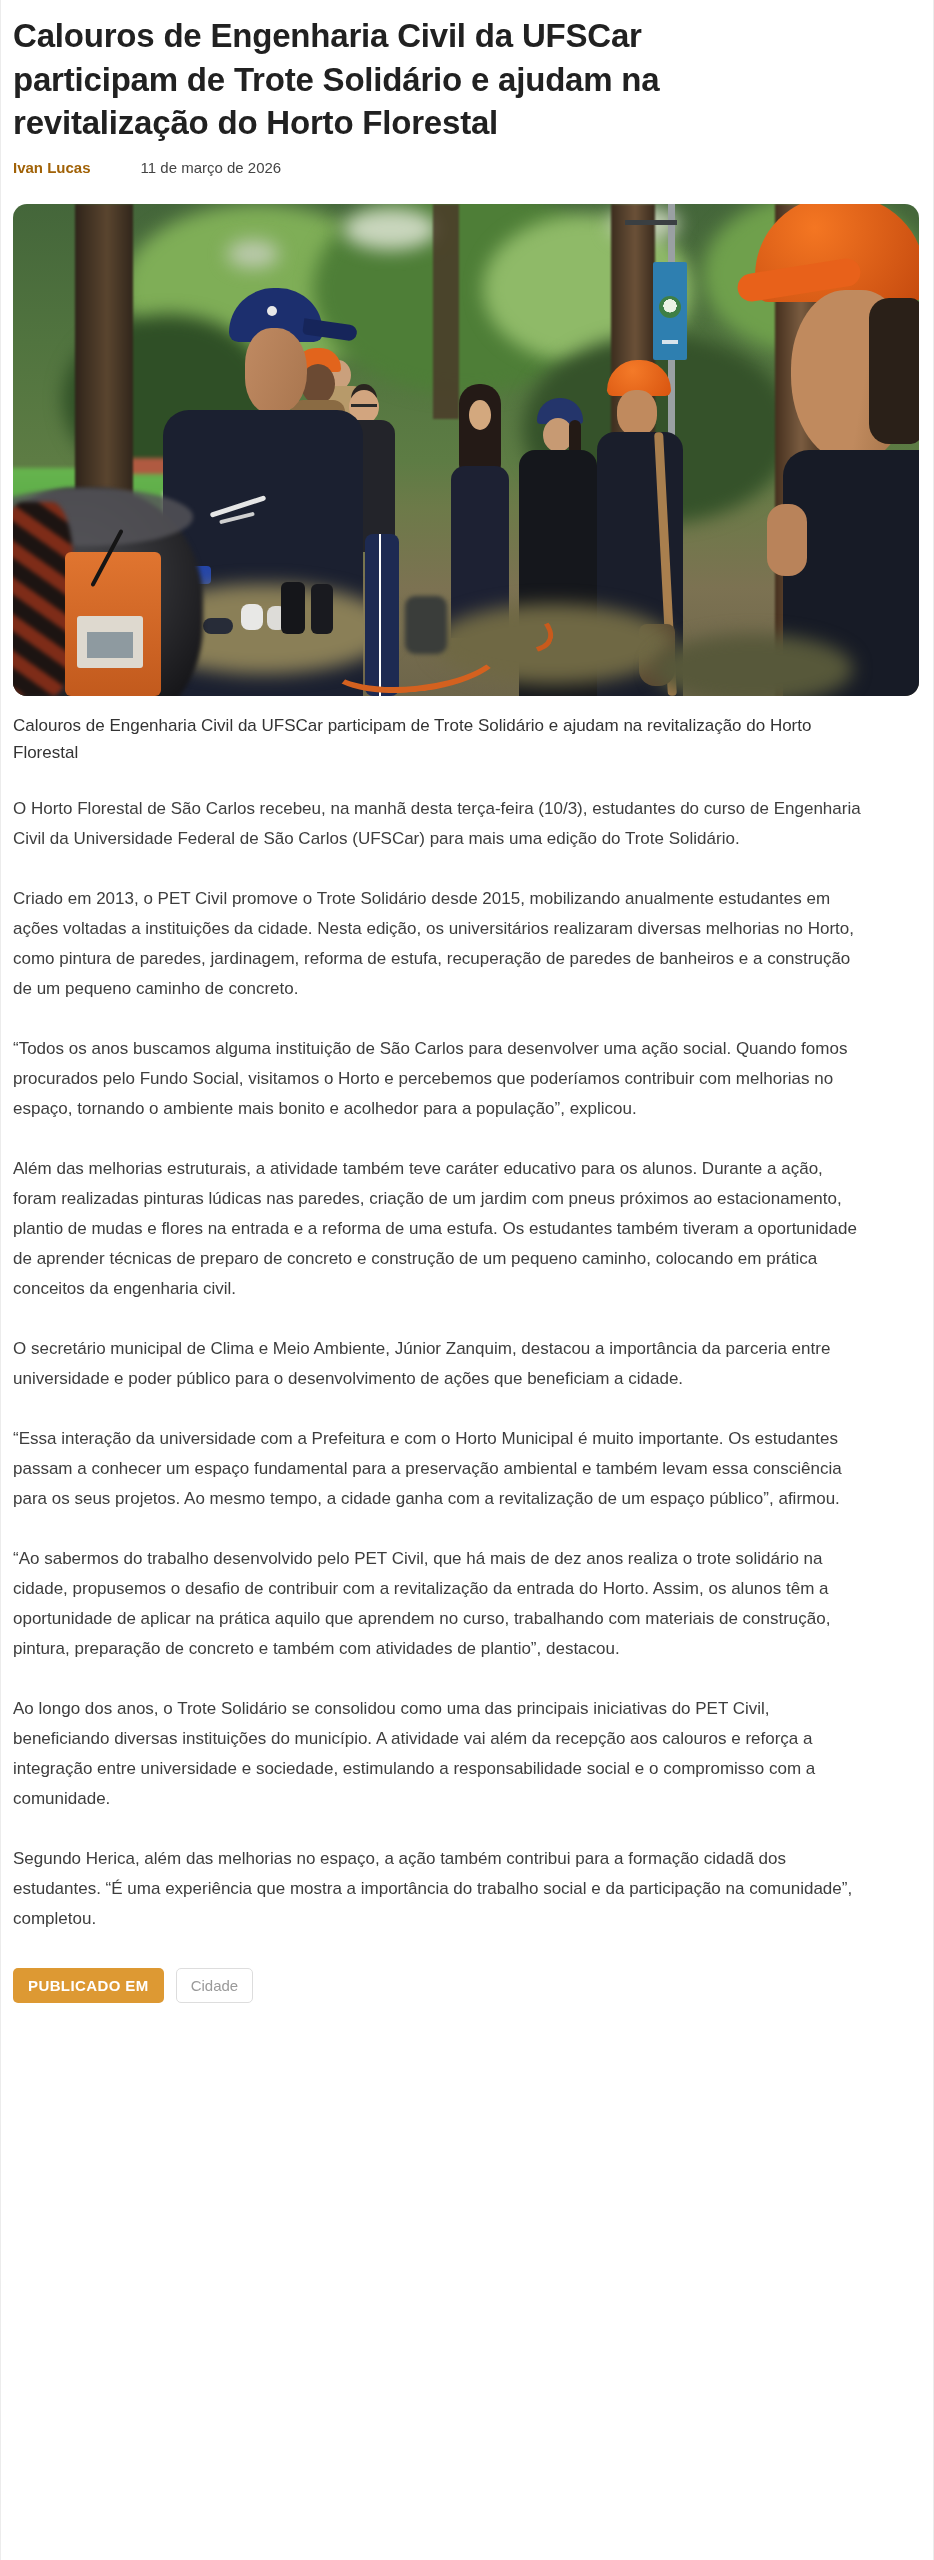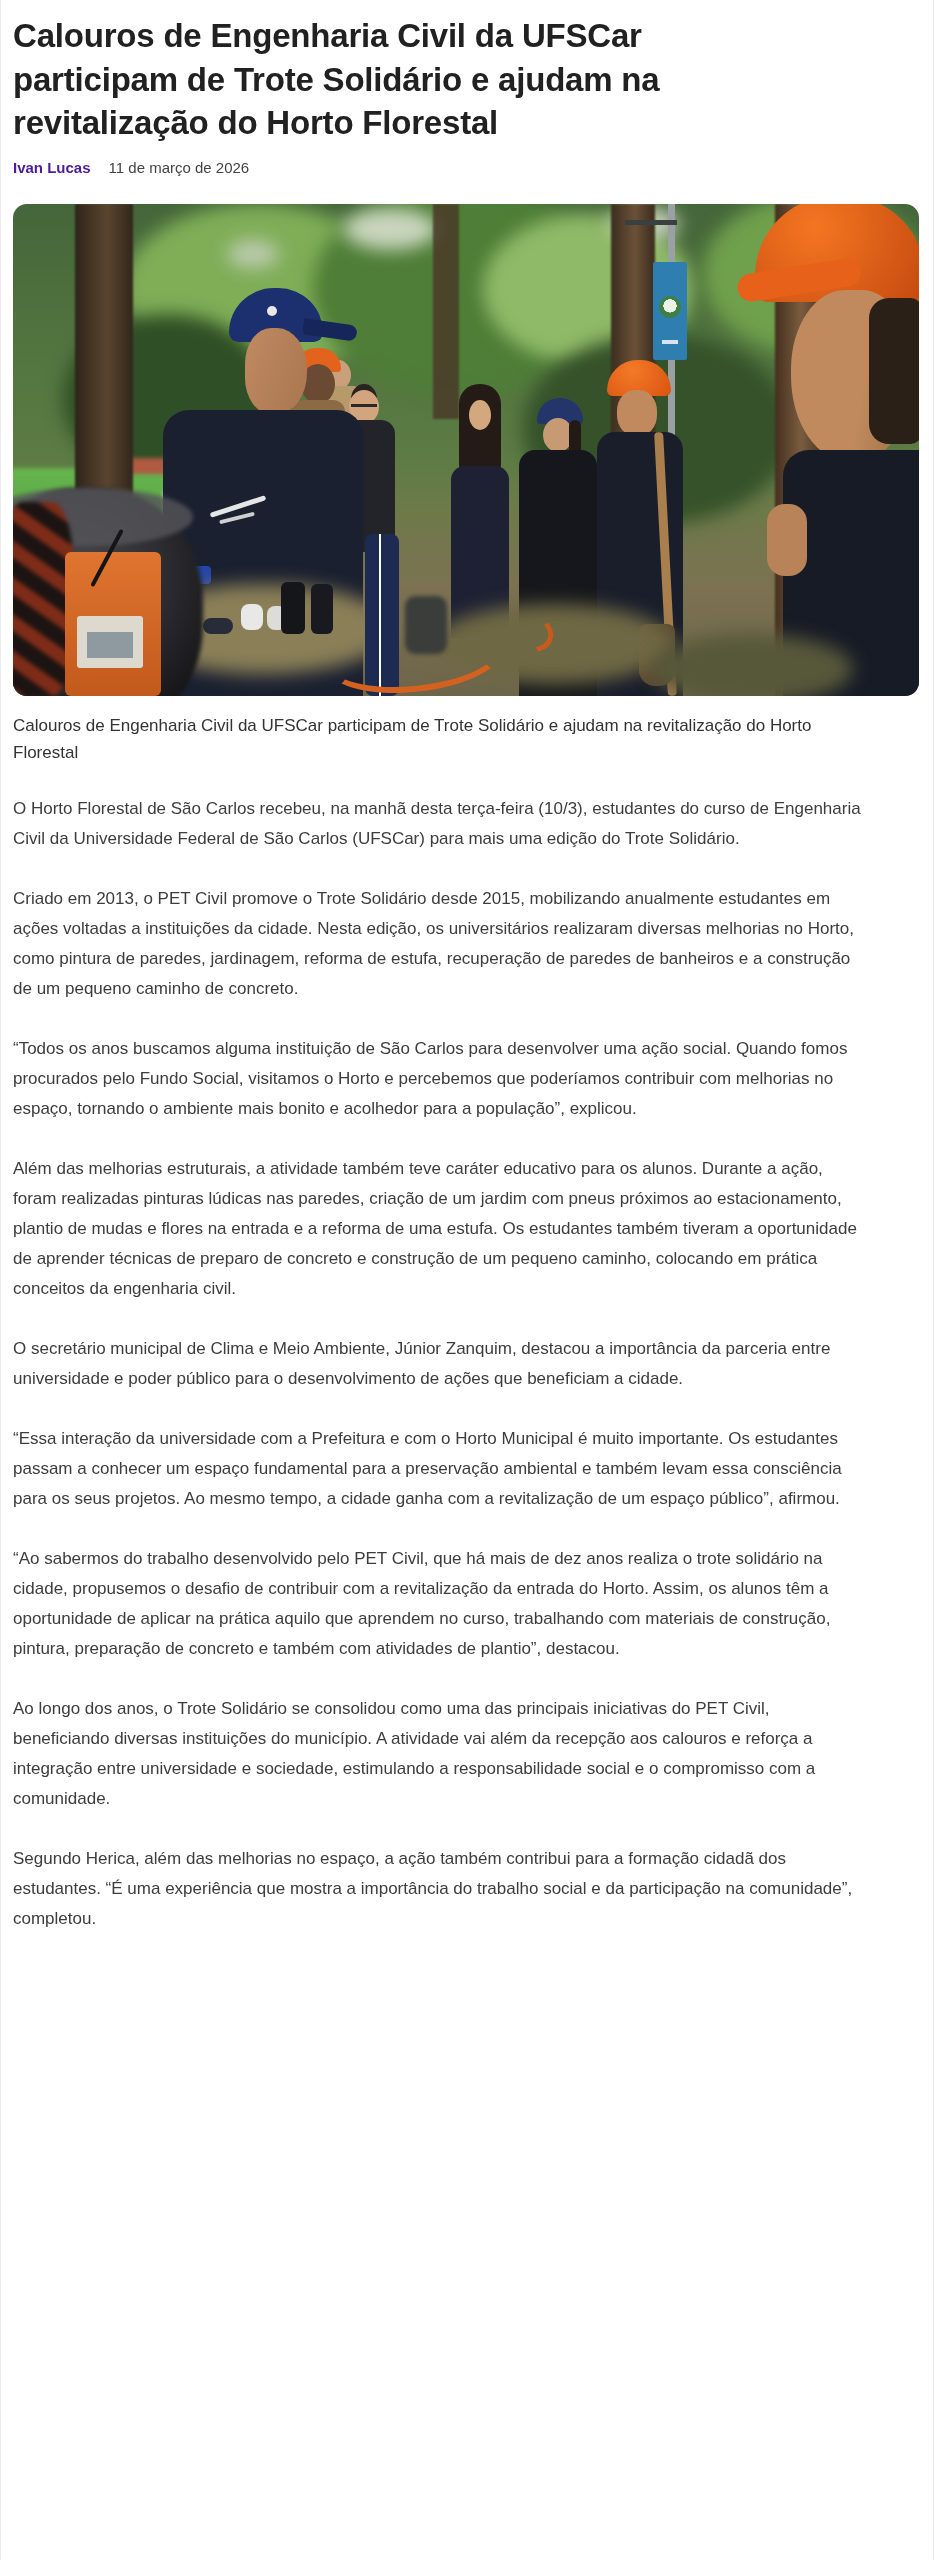--- a/index.html
+++ b/index.html
@@ -14,22 +14,22 @@
     border-left: 1px solid #ececec; border-right: 1px solid #ececec;
     padding: 8px 14px 40px 12px;
   }
   h1.title {
     max-width: 715px;
     font-size: 33px; line-height: 1.32; font-weight: 700;
     color: #212121; letter-spacing: -0.2px;
     margin: 6px 0 14px 0;
   }
   .meta { display: flex; align-items: baseline; gap: 18px; font-size: 15px; margin-bottom: 28px; }
-  .meta .author { font-weight: 700; color: #4c1d95; }
-  .meta .date { color: #444; }
+  .meta .author { font-weight: 700; color: #a16207; }
+  .meta .date { color: #444; margin-left: 32px; }
 
   
   .photo {
     position: relative; width: 906px; height: 492px;
     border-radius: 14px; overflow: hidden;
     background: linear-gradient(180deg,#44663a 0%,#51743f 28%,#5d7c44 52%,#6d7a49 62%,#7c7252 78%,#6d654a 100%);
   }
   .photo div { position: absolute; }
   .blob { border-radius: 50%; filter: blur(9px); }
   .trunk { filter: blur(1px); }
@@ -171,14 +171,18 @@
     <p>Criado em 2013, o PET Civil promove o Trote Solidário desde 2015, mobilizando anualmente estudantes em ações voltadas a instituições da cidade. Nesta edição, os universitários realizaram diversas melhorias no Horto, como pintura de paredes, jardinagem, reforma de estufa, recuperação de paredes de banheiros e a construção de um pequeno caminho de concreto.</p>
     <p>“Todos os anos buscamos alguma instituição de São Carlos para desenvolver uma ação social. Quando fomos procurados pelo Fundo Social, visitamos o Horto e percebemos que poderíamos contribuir com melhorias no espaço, tornando o ambiente mais bonito e acolhedor para a população”, explicou.</p>
     <p>Além das melhorias estruturais, a atividade também teve caráter educativo para os alunos. Durante a ação, foram realizadas pinturas lúdicas nas paredes, criação de um jardim com pneus próximos ao estacionamento, plantio de mudas e flores na entrada e a reforma de uma estufa. Os estudantes também tiveram a oportunidade de aprender técnicas de preparo de concreto e construção de um pequeno caminho, colocando em prática conceitos da engenharia civil.</p>
     <p>O secretário municipal de Clima e Meio Ambiente, Júnior Zanquim, destacou a importância da parceria entre universidade e poder público para o desenvolvimento de ações que beneficiam a cidade.</p>
     <p>“Essa interação da universidade com a Prefeitura e com o Horto Municipal é muito importante. Os estudantes passam a conhecer um espaço fundamental para a preservação ambiental e também levam essa consciência para os seus projetos. Ao mesmo tempo, a cidade ganha com a revitalização de um espaço público”, afirmou.</p>
     <p>“Ao sabermos do trabalho desenvolvido pelo PET Civil, que há mais de dez anos realiza o trote solidário na cidade, propusemos o desafio de contribuir com a revitalização da entrada do Horto. Assim, os alunos têm a oportunidade de aplicar na prática aquilo que aprendem no curso, trabalhando com materiais de construção, pintura, preparação de concreto e também com atividades de plantio”, destacou.</p>
     <p>Ao longo dos anos, o Trote Solidário se consolidou como uma das principais iniciativas do PET Civil, beneficiando diversas instituições do município. A atividade vai além da recepção aos calouros e reforça a integração entre universidade e sociedade, estimulando a responsabilidade social e o compromisso com a comunidade.</p>
     <p>Segundo Herica, além das melhorias no espaço, a ação também contribui para a formação cidadã dos estudantes. “É uma experiência que mostra a importância do trabalho social e da participação na comunidade”, completou.</p>
   </div>
 
+  <div class="footer">
+    <button class="badge">PUBLICADO EM</button>
+    <button class="tag">Cidade</button>
+  </div>
 
 </div>
 
 </body></html>

